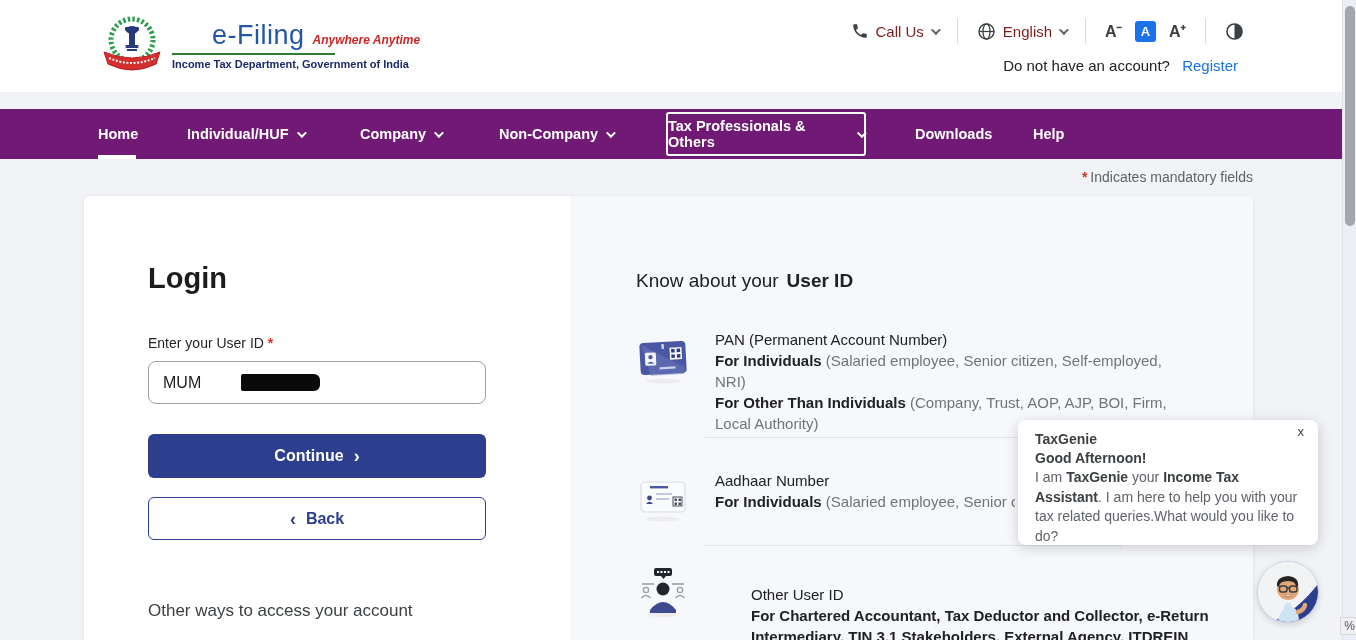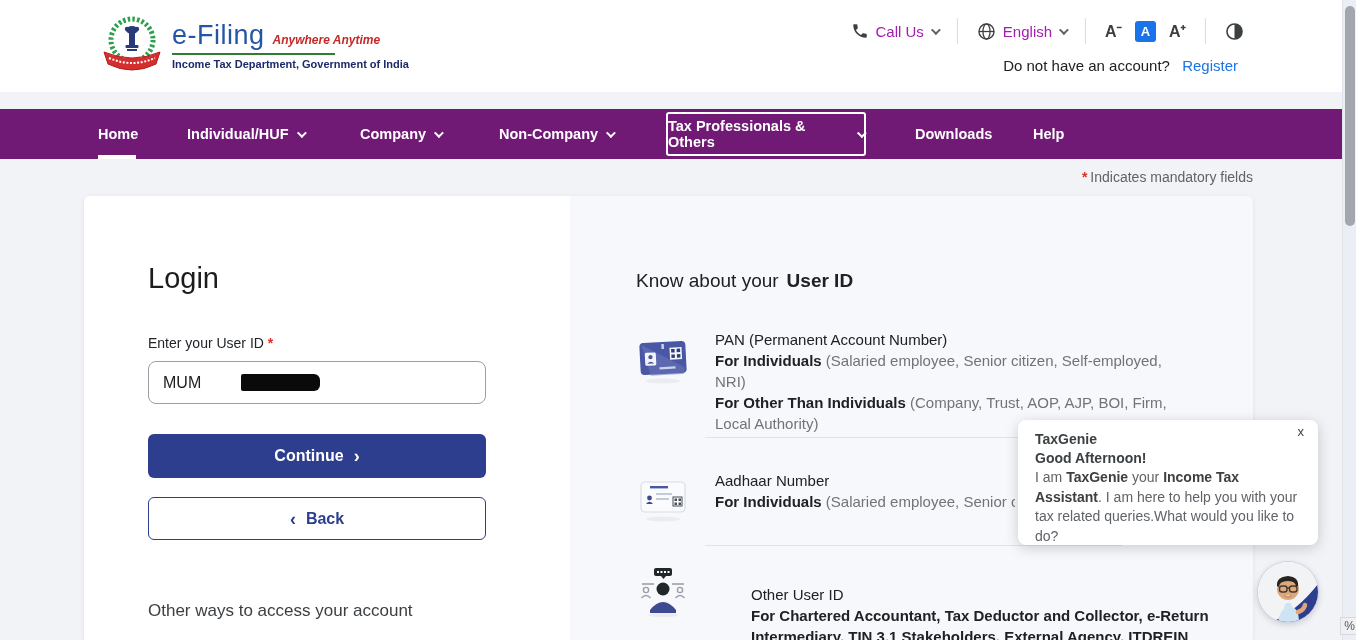--- a/index.html
+++ b/index.html
@@ -5,28 +5,28 @@
   * { margin:0; padding:0; box-sizing:border-box; }
   html,body { width:1356px; height:640px; overflow:hidden; }
   body { font-family:"Liberation Sans", sans-serif; background:#f2f3f7; position:relative; }
   .page { position:absolute; inset:0; width:1356px; height:640px; background:#f2f3f7; overflow:hidden; }
 
   
   .topbar { position:absolute; left:0; top:0; width:1356px; height:92px; background:#ffffff; }
   .logo-wrap { position:absolute; left:100px; top:14px; display:flex; align-items:flex-start; }
   .logo-emblem { width:64px; height:62px; }
   .logo-text { margin-left:8px; margin-top:6px; }
-  .logo-brand-row { display:flex; align-items:baseline; }
+  .logo-brand-row { display:flex; align-items:baseline;margin-left:40px; }
   .logo-brand { font-size:27px; color:#2456a6; font-weight:500; letter-spacing:.5px; }
   .logo-tagline { font-size:12px; color:#c62828; font-style:italic; font-weight:700; margin-left:8px; }
   .logo-rule { height:2px; background:#2e7d32; width:163px; margin-top:2px; }
   .logo-dept { font-size:11px; color:#1b2a6b; font-weight:700; margin-top:3px; }
 
   .utilities { position:absolute; top:16px; right:112px; height:30px; display:flex; align-items:center; gap:13px; color:#3c4043; }
-  .util-item { display:flex; align-items:center; gap:7px; font-size:15px; color:#a21caf; cursor:pointer; }
+  .util-item { display:flex; align-items:center; gap:7px; font-size:15px; color:#7f1d1d; cursor:pointer; }
   .vsep { width:1px; height:26px; background:#dadce0; margin:0 6px; }
   .caret { width:7px; height:7px; border-right:2px solid #5f6368; border-bottom:2px solid #5f6368; transform:rotate(45deg) translateY(-2px); display:inline-block; }
   .caret.white { border-color:#ffffff; }
   .font-btn { font-size:16px; font-weight:700; color:#3c4043; cursor:pointer; }
   .font-box { width:21px; height:21px; background:#1a73e8; color:#fff; border-radius:3px; font-size:13px; font-weight:700; display:flex; align-items:center; justify-content:center; cursor:pointer; }
   .account-row { position:absolute; top:57px; right:118px; font-size:15px; color:#202124; }
   .register-link { color:#1a73e8; font-weight:400; margin-left:8px; cursor:pointer; }
 
   
   .navbar { position:absolute; left:0; top:109px; width:1356px; height:50px; background:#701a75;padding-left:42px; }
@@ -42,21 +42,21 @@
 
   
   .mandatory-note { position:absolute; top:169px; right:103px; font-size:14px; color:#5f6368; }
   .red-star { color:#d93025; font-weight:700; margin-right:3px; }
 
   
   .main-card { position:absolute; left:84px; top:196px; width:1169px; height:444px; background:#ffffff; border-radius:6px 6px 0 0; box-shadow:0 1px 4px rgba(0,0,0,.08); z-index:1; }
   .login-panel { position:absolute; left:0; top:0; width:486px; height:444px; background:#ffffff; border-radius:6px 0 0 0; }
   .info-panel { position:absolute; left:486px; top:0; width:683px; height:444px; background:#f7f8fc; border-radius:0 6px 0 0; }
 
-  .login-title { position:absolute; left:64px; top:66px; font-size:29px; font-weight:400; color:#1c1c1c; }
+  .login-title { position:absolute; left:64px; top:66px; font-size:29px; font-weight:700; color:#1c1c1c; }
   .field-label { position:absolute; left:64px; top:139px; font-size:14px; color:#212529; }
   .user-id-field { position:absolute; left:64px; top:165px; width:338px; height:43px; background:#fff; border:1px solid #9aa0a6; border-radius:8px; display:flex; align-items:center; padding-left:14px; font-size:16px; color:#202124; cursor:text;gap:39px; }
   .redaction { display:inline-block; width:79px; height:17px; background:#0a0a0a; border-radius:2px 6px 6px 2px; margin-left:1px; }
   .btn-continue { position:absolute; left:64px; top:238px; width:338px; height:44px; background:#2d3e8e; border:none; border-radius:6px; color:#fff; font-size:16px; font-weight:700; display:flex; align-items:center; justify-content:center; gap:10px; cursor:pointer; font-family:inherit; }
   .btn-arrow { font-size:18px; font-weight:700; line-height:1; }
   .btn-back { position:absolute; left:64px; top:301px; width:338px; height:43px; background:#fff; border:1px solid #2d3e8e; border-radius:6px; color:#2d3e8e; font-size:16px; font-weight:700; display:flex; align-items:center; justify-content:center; gap:10px; cursor:pointer; font-family:inherit; }
   .other-ways { position:absolute; left:64px; top:405px; font-size:17px; color:#3c4043; }
 
   
   .know-title { position:absolute; left:66px; top:74px; font-size:19px; color:#202124; }

